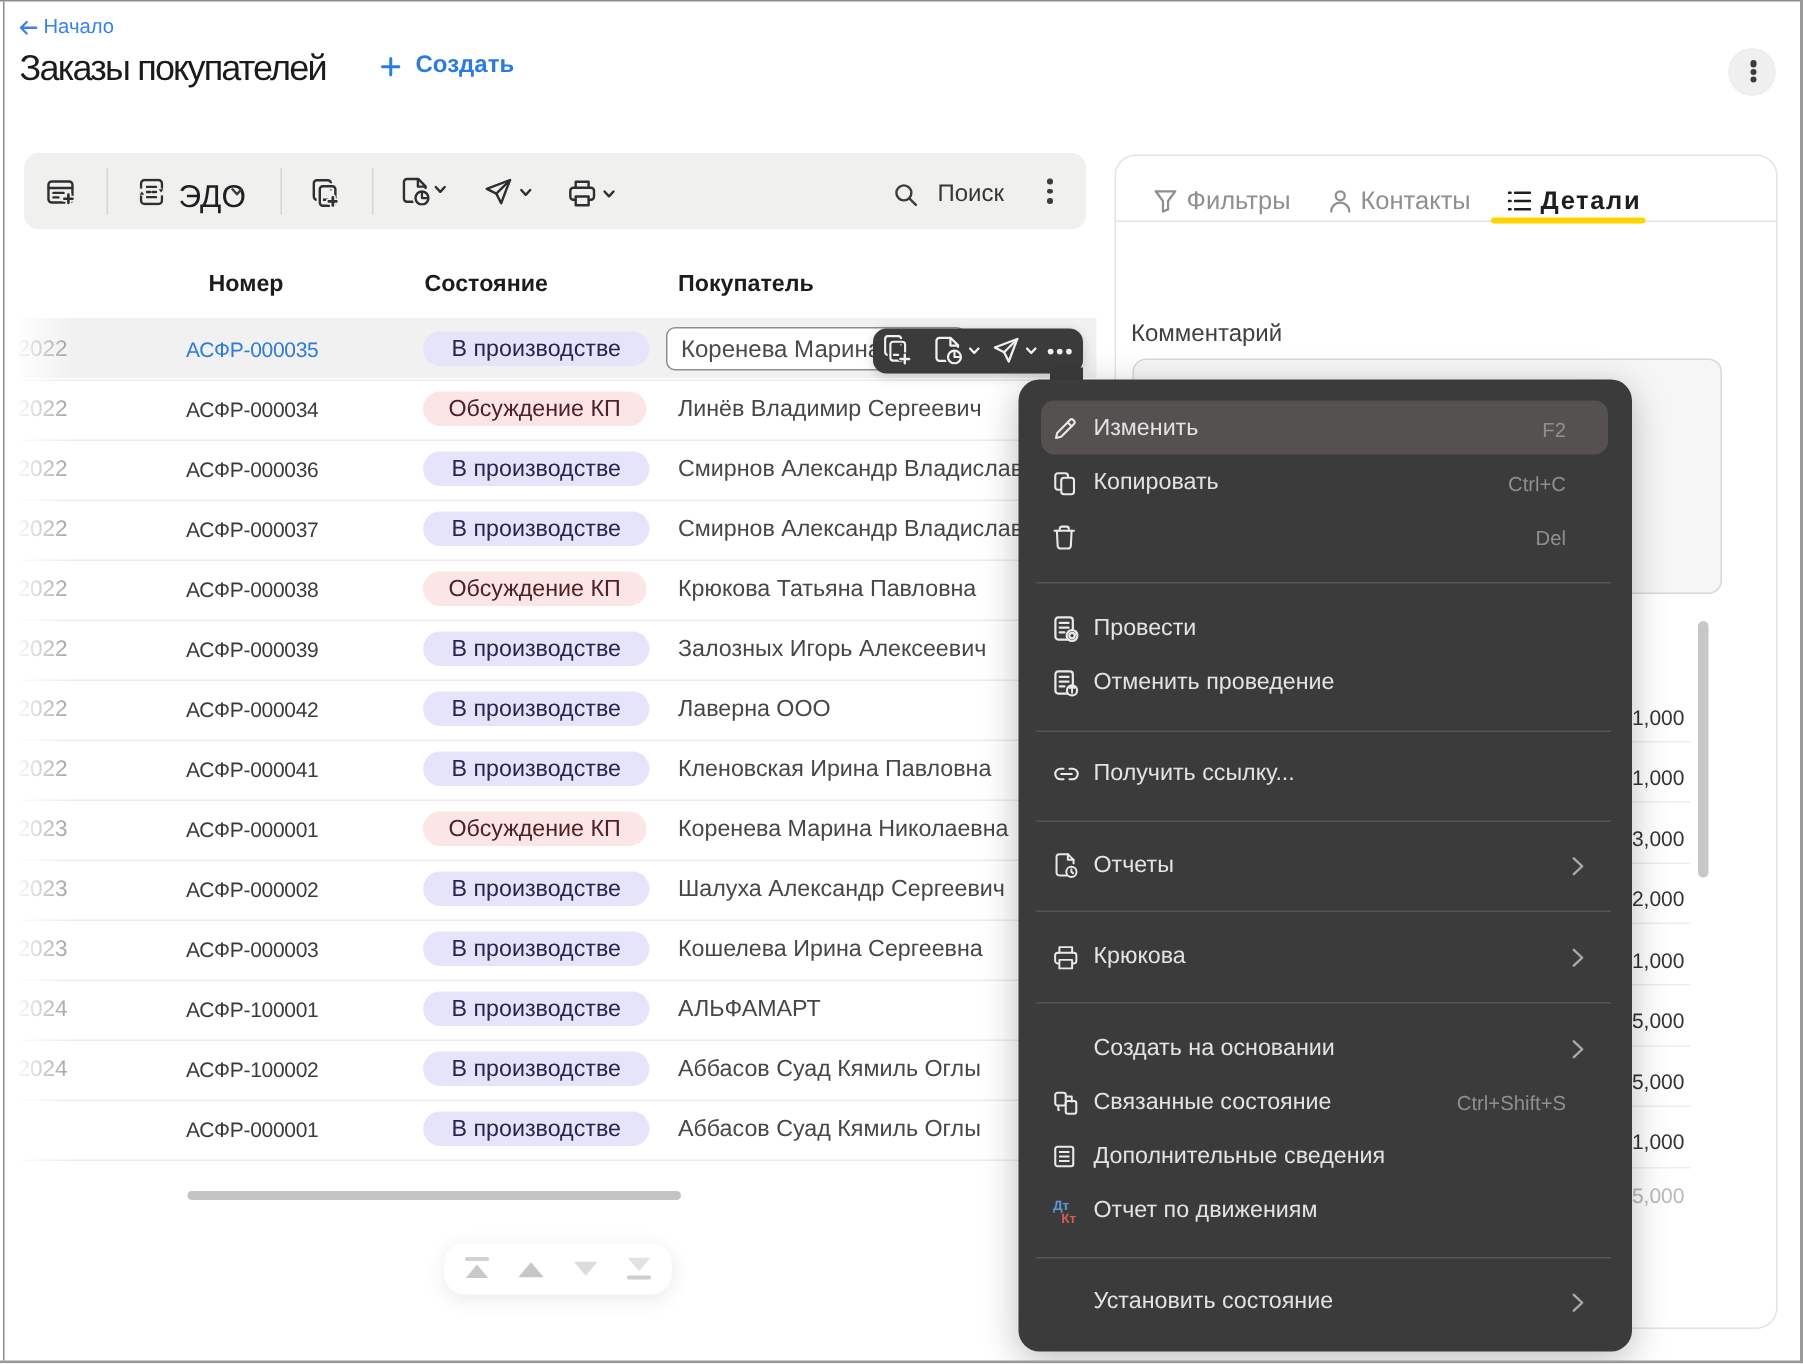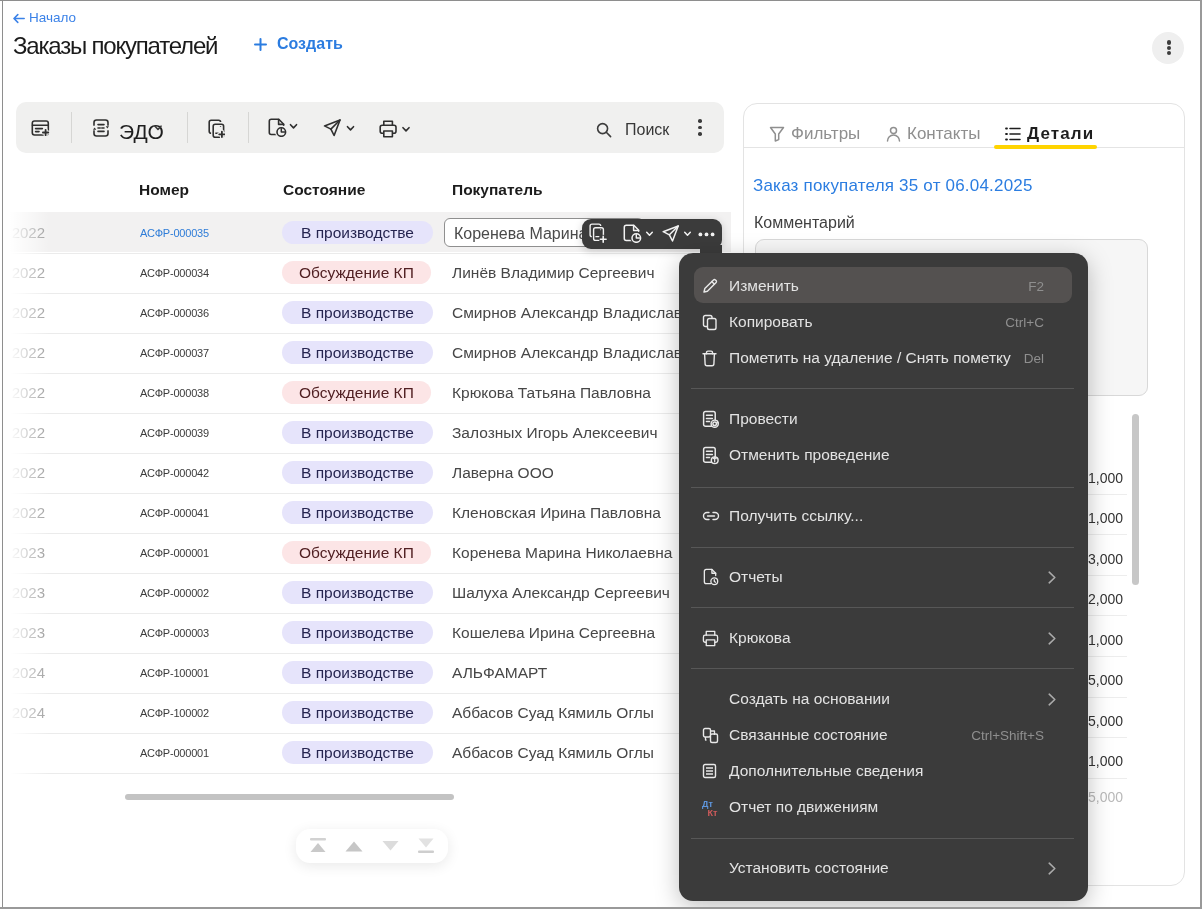--- a/index.html
+++ b/index.html
@@ -26,21 +26,21 @@
 .tsep { position:absolute; top:10px; width:1px; height:31px; background:#d6d6d4; }
 #tsearch { position:absolute; left:580px; top:0; height:55px; display:flex; align-items:center; gap:13px; font-size:16px; color:#373737; }
 #tdots { position:absolute; left:682px; top:0; height:51px; display:flex; flex-direction:column; justify-content:center; gap:3.2px; }
 #tdots i { width:3.6px; height:3.6px; border-radius:50%; background:#3c3c3c; }
 
 
 .th { position:absolute; top:180.5px; font-size:15.5px; font-weight:700; color:#1c1c1c; }
 #hl1 { left:0; top:212px; width:731px; height:40px; background:#f2f1f1; }
 .rline { position:absolute; left:0; width:731px; height:1px; background:#ebebeb; }
 .date { position:absolute; width:45px; text-align:right; font-size:15px; color:#9b9b9b; line-height:40px; height:40px; }
-.num  { position:absolute; left:140px; letter-spacing:-0.2px; font-size:11px; color:#3b3b3b; line-height:40px; height:40px;text-align:center; }
+.num  { position:absolute; left:124px; letter-spacing:-0.2px; font-size:14px; color:#3b3b3b; line-height:40px; height:40px;text-align:center; }
 .buyer{ position:absolute; left:452px; font-size:15.5px; color:#474747; line-height:40px; height:40px; white-space:nowrap; }
 .badge{ position:absolute; left:282px; height:23px; line-height:23px; border-radius:12px; font-size:15.5px; padding:0 19px; white-space:nowrap; }
 .b-prod { background:#e6e4fb; color:#262550; }
 .b-disc { background:#fce5e6; color:#512023; padding:0 17px; }
 #fade { left:0px; top:158px; width:49px; height:636px; background:linear-gradient(to right, #fff 20%, rgba(255,255,255,0) 100%); }
 
 
 #fcell { left:444px; top:218px; width:200px; height:29px; background:#fff; border:1px solid #8f8f8f; border-radius:6px; line-height:29px; padding-left:9px; font-size:16px; color:#4a4a4a; white-space:nowrap; overflow:hidden; }
 
 
@@ -272,21 +272,20 @@
   </div>
   <div class="tab" id="tab3" style="left:1005px">
     <svg width="16" height="14" viewBox="0 0 16 14" fill="none" stroke="#1e1e1e" stroke-width="1.6" stroke-linecap="round">
         <path d="M5 1.5h10M5 7h10M5 12.5h10"></path>
         <path d="M1 1.5h1M1 7h1M1 12.5h1" stroke-width="1.8"></path>
       </svg>
     <span>Детали</span>
   </div>
   <div class="abs" id="tabline"></div>
   <div class="abs" id="yline"></div>
-  <div class="abs" id="doclink">Заказ покупателя 35 от 06.04.2025</div>
   <div class="abs" id="commlbl">Комментарий</div>
   <div class="abs" id="commbox"></div>
   <div id="amts">
       <div class="amt" style="left:1003px; top:469.5px;">1,000</div>
       <div class="amt" style="left:1003px; top:510px;">1,000</div>
       <div class="amt" style="left:1003px; top:550.5px;">3,000</div>
       <div class="amt" style="left:1003px; top:591px;">2,000</div>
       <div class="amt" style="left:1003px; top:631.5px;">1,000</div>
       <div class="amt" style="left:1003px; top:672px;">5,000</div>
       <div class="amt" style="left:1003px; top:712.5px;">5,000</div>
@@ -356,21 +355,20 @@
       </div>
       <div class="msc" style="left:924px; top:314.5px">Ctrl+C</div>
       <div class="mi" style="top:340px">
         <span class="ic">
           <svg width="15" height="17" viewBox="0 0 15 17" fill="none" stroke="#e9e9e9" stroke-width="1.4" stroke-linecap="round">
             <path d="M1 3.8h13"></path>
             <path d="M4.5 3.8V2.4c0-.7.6-1.3 1.3-1.3h3.4c.7 0 1.3.6 1.3 1.3v1.4"></path>
             <path d="M2.6 3.8l0.5 10c0 1 .9 1.9 1.9 1.9h5c1 0 1.9-.9 1.9-1.9l0.5-10"></path>
           </svg>
         </span>
-        <span class="tx">Пометить на удаление / Снять пометку</span>
       </div>
       <div class="msc" style="left:924px; top:350.5px">Del</div>
       <div class="msep" style="top:387.5px"></div>
       <div class="mi" style="top:401px">
         <span class="ic">
           <svg width="18" height="19" viewBox="0 0 17 18" fill="none" stroke="#e9e9e9" stroke-width="1.4" stroke-linecap="round">
             <rect x="1.5" y="1.5" width="11" height="14" rx="1.8"></rect>
             <path d="M4.2 5h5.6M4.2 8h5.6M4.2 11h3"></path>
             <circle cx="12" cy="13" r="3.4" fill="#3b3b3b"></circle>
             <path d="M10.3 13a1.7 1.7 0 003.4 0M13.7 13a1.7 1.7 0 00-3.4 0" fill="none"></path>

